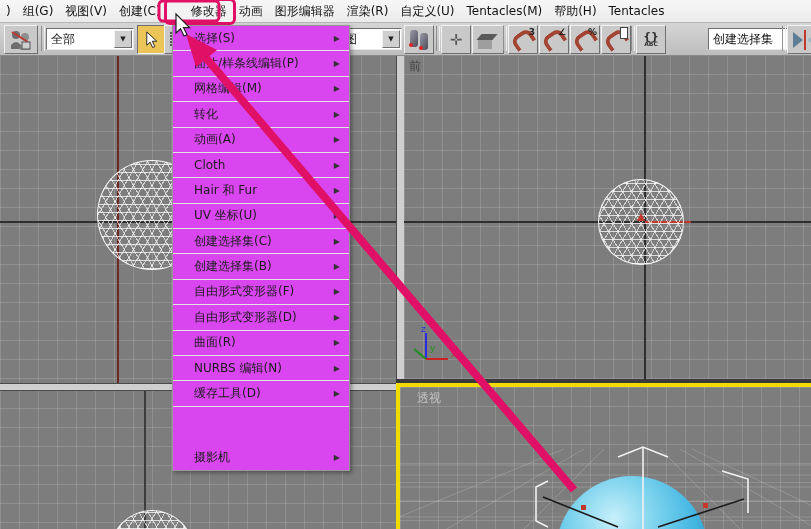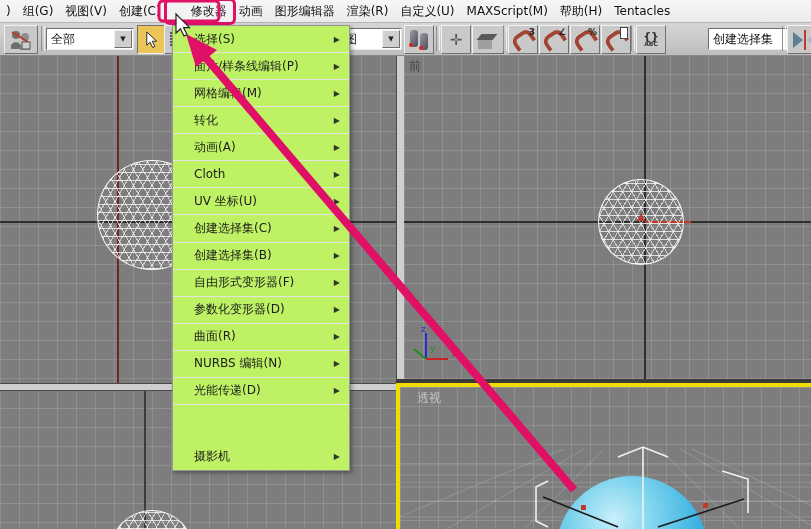--- a/index.html
+++ b/index.html
@@ -58,21 +58,21 @@
       repeating-linear-gradient(60deg,rgba(255,255,255,0.65) 0 1px,transparent 1px 8px),
       repeating-linear-gradient(-60deg,rgba(255,255,255,0.65) 0 1px,transparent 1px 8px);}
   .axis-line{position:absolute;}
   .sphere-blue{position:absolute;left:156px;top:89px;width:152px;height:152px;border-radius:50%;
     background:radial-gradient(circle at 38% 28%,#c8f0fb 0%,#7fd4ee 28%,#45b7e3 55%,#1f85b5 85%,#156документ 100%);
     background:radial-gradient(circle at 38% 28%,#c8f0fb 0%,#7fd4ee 28%,#45b7e3 55%,#1f85b5 85%,#15648f 100%);}
   svg text{font-family:"DejaVu Sans","Liberation Sans",sans-serif;}
 
   
   #modifiers-menu{position:absolute;left:172px;top:25px;width:176px;height:444px;margin:0;padding:0;list-style:none;
-    background:#bef264;border:1px solid #979797;box-shadow:2px 2px 4px rgba(0,0,0,0.35);z-index:20;
+    background:#d946ef;border:1px solid #979797;box-shadow:2px 2px 4px rgba(0,0,0,0.35);z-index:20;
     display:flex;flex-direction:column;}
   #modifiers-menu li{flex:1;display:flex;align-items:center;justify-content:space-between;
     padding:0 9px 0 21px;font-size:12px;color:#1c1c1c;border-bottom:1px solid #e3e3e3;cursor:default;}
   #modifiers-menu li:last-child{border-bottom:none;margin-top:39px;}
   #modifiers-menu .sub-arrow{font-size:8px;color:#333;}
 
   
   #annotation-layer{position:absolute;left:0;top:0;z-index:100;pointer-events:none;}
   #cursor-layer{position:absolute;left:0;top:0;z-index:110;pointer-events:none;}
 </style>
@@ -84,21 +84,21 @@
   <div id="menubar">
     <span class="mb-item">)</span>
     <span class="mb-item">组(G)</span>
     <span class="mb-item">视图(V)</span>
     <span class="mb-item">创建(C)</span>
     <span class="mb-item boxed">修改器</span>
     <span class="mb-item">动画</span>
     <span class="mb-item">图形编辑器</span>
     <span class="mb-item">渲染(R)</span>
     <span class="mb-item">自定义(U)</span>
-    <span class="mb-item">MAXScript(M)</span>
+    <span class="mb-item">Tentacles(M)</span>
     <span class="mb-item">帮助(H)</span>
     <span class="mb-item">Tentacles</span>
   </div>
 
   <div id="toolbar">
     <div class="tbtn" style="left:4px;width:32px;">
       <svg class="icon-people" viewBox="0 0 24 22">
         <circle cx="7" cy="6" r="4" fill="#6e6e6e"></circle>
           <path d="M2 16 q5 -6 10 0 v4 h-10 z" fill="#6e6e6e"></path>
         <circle cx="16" cy="8" r="4" fill="#8e8e8e"></circle>
@@ -283,49 +283,53 @@
       </li>
     <li>
         <span>动画(A)</span>
         <span class="sub-arrow">▶</span>
       </li>
     <li>
         <span>Cloth</span>
         <span class="sub-arrow">▶</span>
       </li>
     <li>
+        <span>Hair 和 Fur</span>
+        <span class="sub-arrow">▶</span>
+      </li>
+    <li>
         <span>UV 坐标(U)</span>
         <span class="sub-arrow">▶</span>
       </li>
     <li>
         <span>创建选择集(C)</span>
         <span class="sub-arrow">▶</span>
       </li>
     <li>
         <span>创建选择集(B)</span>
         <span class="sub-arrow">▶</span>
       </li>
     <li>
         <span>自由形式变形器(F)</span>
         <span class="sub-arrow">▶</span>
       </li>
     <li>
-        <span>参数化变形器(D)</span>
+        <span>自由形式变形器(D)</span>
         <span class="sub-arrow">▶</span>
       </li>
     <li>
         <span>曲面(R)</span>
         <span class="sub-arrow">▶</span>
       </li>
     <li>
         <span>NURBS 编辑(N)</span>
         <span class="sub-arrow">▶</span>
       </li>
     <li>
-        <span>光能传递(D)</span>
+        <span>缓存工具(D)</span>
         <span class="sub-arrow">▶</span>
       </li>
     <li>
         <span>摄影机</span>
         <span class="sub-arrow">▶</span>
       </li>
   </ul>
 
   <svg id="annotation-layer" width="811" height="529">
     <rect x="159" y="1" width="60" height="20" rx="4" fill="none" stroke="#e01066" stroke-width="3"></rect>

